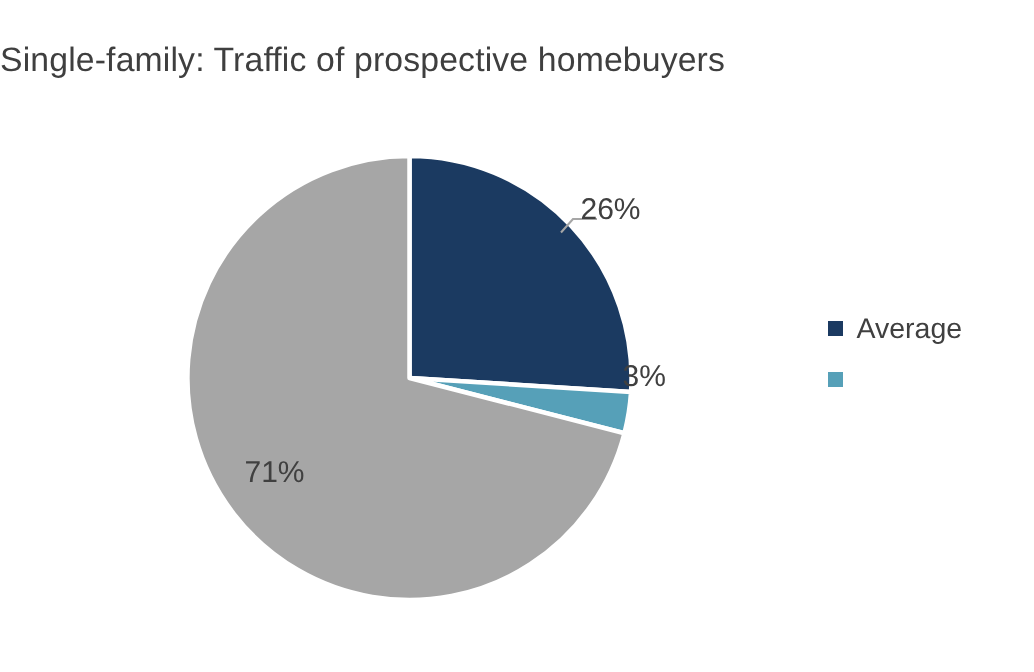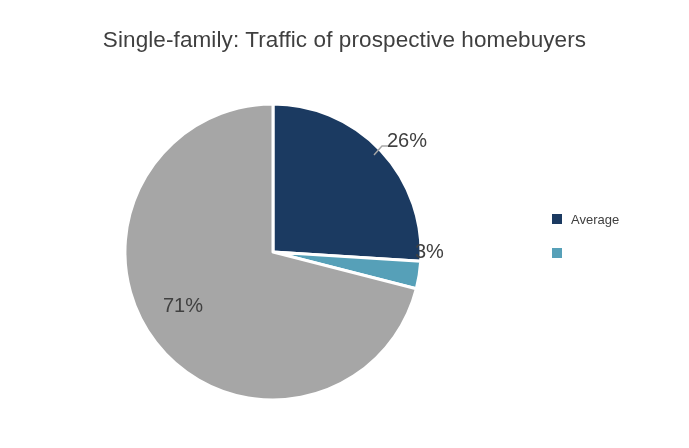--- a/index.html
+++ b/index.html
@@ -23,21 +23,20 @@
     width: 689px;
     height: 448px;
   }
 
   
   #chart-title {
     position: absolute;
     left: 0;
     top: 27px;
     width: 689px;
-    text-align: center;
     font-size: 22.5px;
     font-weight: 400;
     letter-spacing: 0.1px;
     color: #3f3f3f;
     white-space: nowrap;
   }
 
   
   #plot-area {
     position: absolute;
@@ -56,42 +55,42 @@
   .data-label {
     position: absolute;
     font-size: 20px;
     font-weight: 400;
     color: #404040;
     white-space: nowrap;
     line-height: 1;
   }
   #label-average    { left: 387px; top: 130px; }
   #label-high       { left: 415px; top: 241px; }
-  #label-low        { left: 163px; top: 295px; }
+  #label-low        { left: 163px; top: 305px; }
 
   
   #legend {
     position: absolute;
     left: 552px;
     top: 202px;
     width: 137px;
   }
   .legend-item {
     display: flex;
     align-items: center;
     height: 34px;
   }
   .legend-swatch {
     width: 10px;
     height: 10px;
     flex: 0 0 10px;
     margin-right: 9px;
   }
   .legend-label {
-    font-size: 13px;
+    font-size: 19px;
     color: #404040;
     white-space: nowrap;
     line-height: 1;
   }
 </style>
 </head>
 <body>
 
 <div id="chart-root">
 

